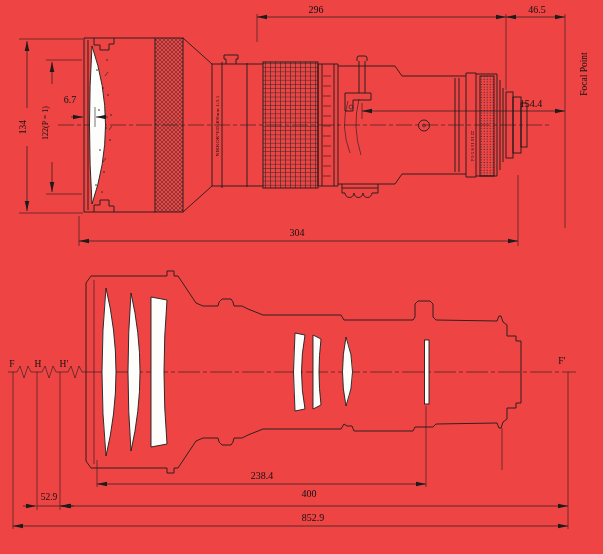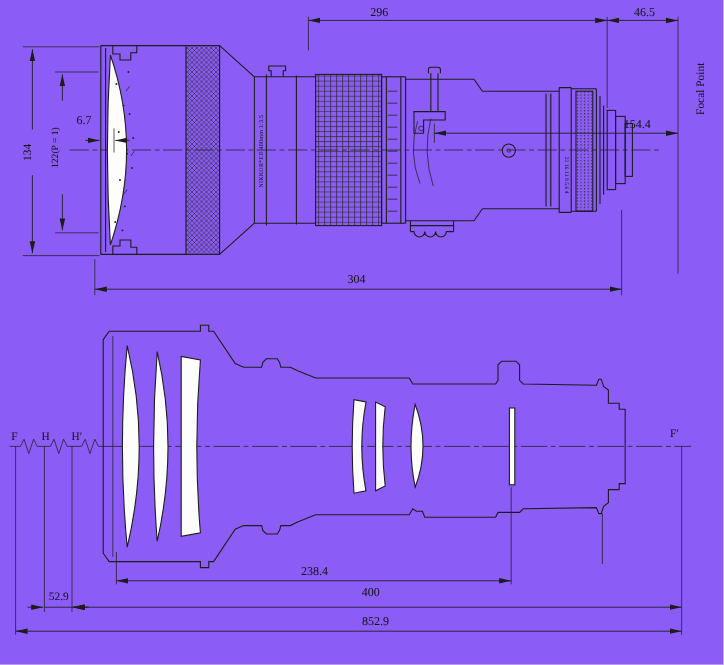--- a/index.html
+++ b/index.html
@@ -1,16 +1,16 @@
 <!DOCTYPE html>
 <html><head>
 <meta charset="utf-8">
 <style>
   html,body{margin:0;padding:0;background:#fff;}
-  .stage{position:relative;width:603px;height:554px;background:#8b5cf6;overflow:hidden;
+  .stage{position:relative;width:603px;height:554px;background:#ef4444;overflow:hidden;
          font-family:"Liberation Serif", serif;}
   svg{display:block;}
   .ln{stroke:#1c1c1c;stroke-width:0.9;fill:none;}
   .thin{stroke:#1c1c1c;stroke-width:0.6;fill:none;}
   .dim{stroke:#1c1c1c;stroke-width:0.7;fill:none;}
   .glass{stroke:#1c1c1c;stroke-width:0.9;fill:#fdfdfc;}
   text{fill:#111;font-family:"Liberation Serif", serif;}
   .dimtxt{font-size:10px;}
   .small{font-size:9.5px;}
   .tiny{font-size:5px;letter-spacing:0.2px;}

